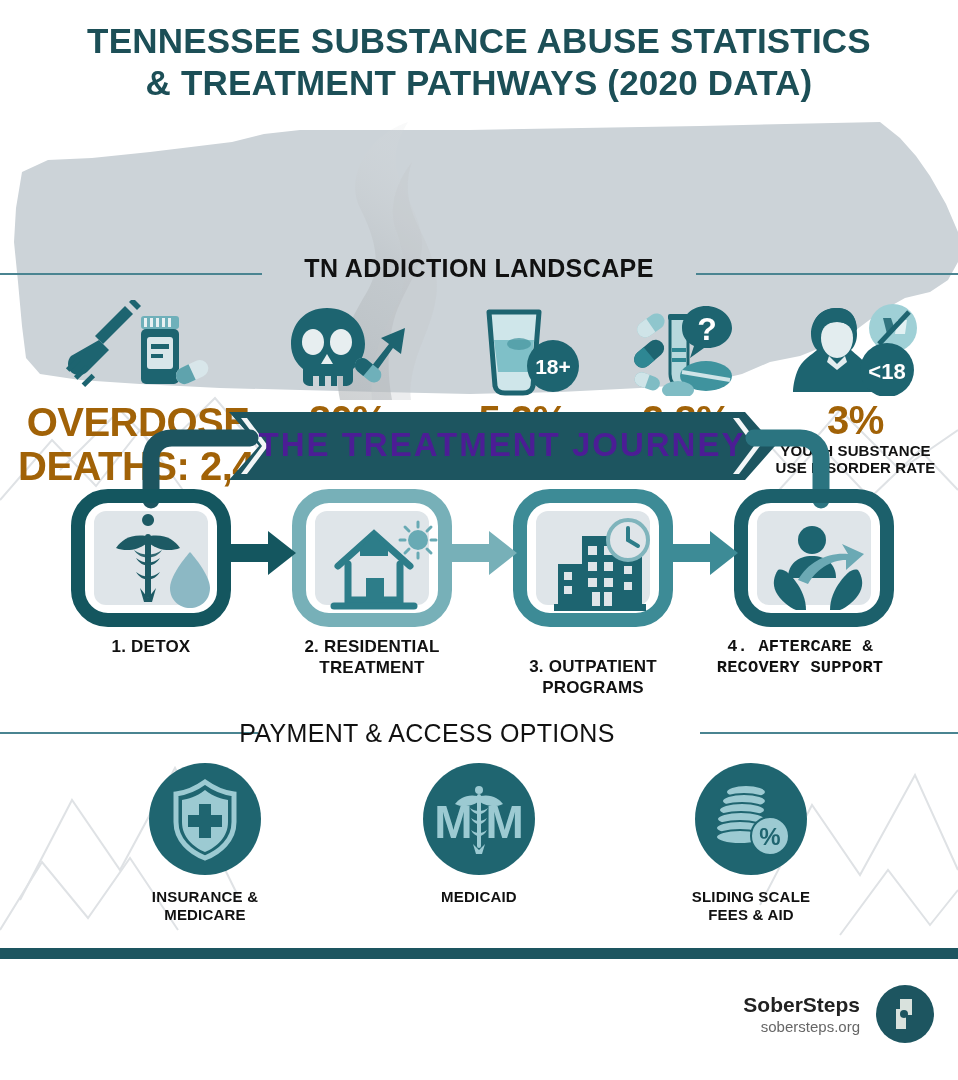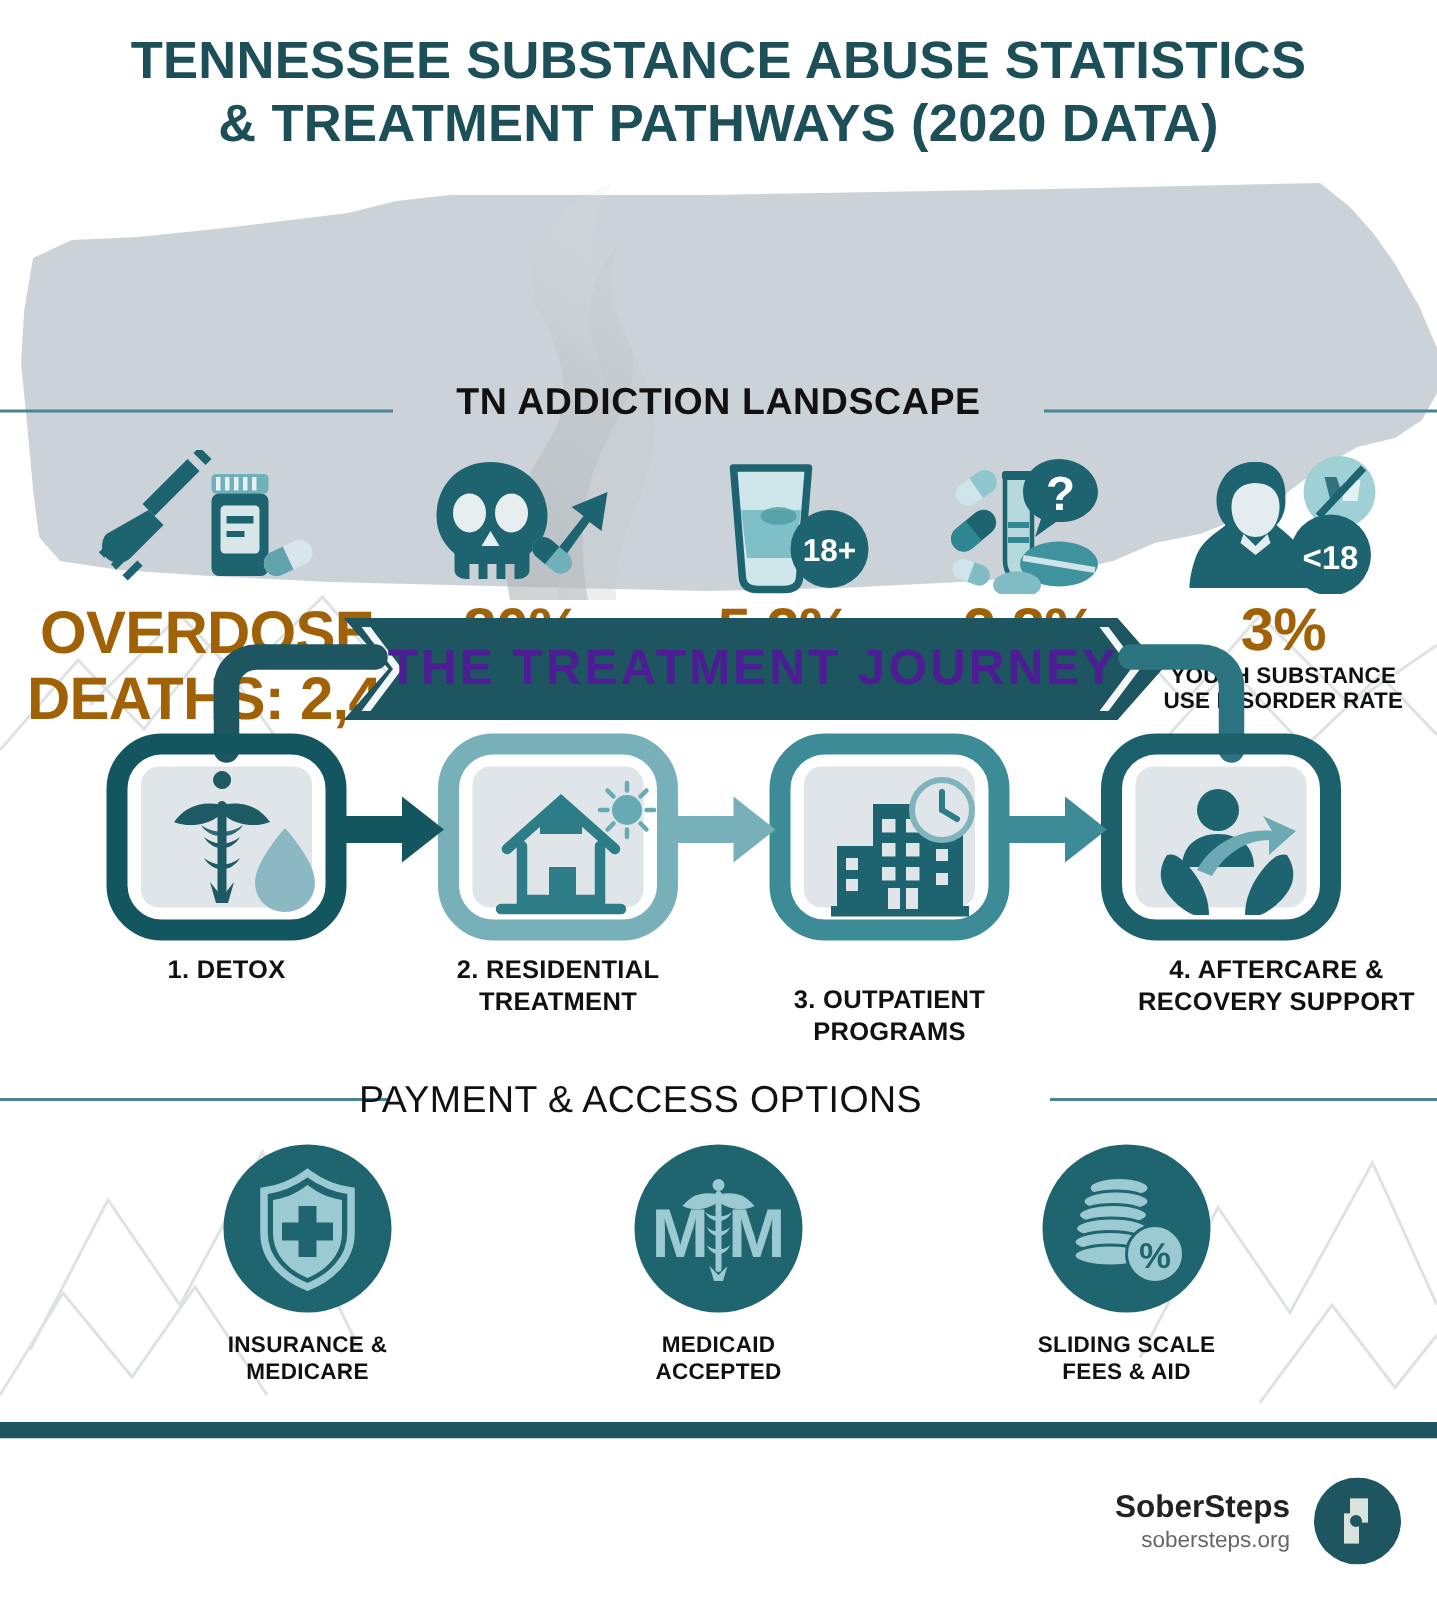--- a/index.html
+++ b/index.html
@@ -383,21 +383,21 @@
     <div>1. DETOX</div>
   </div>
   <div class="step-label" style="left:292px; top:636px; width:160px;">
     <div>2. RESIDENTIAL</div>
     <div>TREATMENT</div>
   </div>
   <div class="step-label" style="left:513px; top:656px; width:160px;">
     <div>3. OUTPATIENT</div>
     <div>PROGRAMS</div>
   </div>
-  <div class="step-label" style="left:756px; top:636px; width:190px;">
+  <div class="step-label" style="left:705px; top:636px; width:190px;font-family:Liberation Mono, monospace;">
     <div>4. AFTERCARE &amp;</div>
     <div>RECOVERY SUPPORT</div>
   </div>
 
   <div class="pay-rule">
     <div class="rule-line rule-left" style="width:258px;"></div>
     <div class="rule-line rule-right" style="width:258px;"></div>
   </div>
   <div class="pay-head">PAYMENT &amp; ACCESS OPTIONS</div>
 
@@ -429,21 +429,20 @@
             <path d="M58,36 C46,34 40,38 35,44 C43,48 52,46 58,42 Z"></path>
             <path d="M60,36 C72,34 78,38 83,44 C75,48 66,46 60,42 Z"></path>
             <path d="M50,48 C55,52 63,52 68,48 C64,56 54,56 50,48 Z"></path>
             <path d="M51,58 C56,62 62,62 67,58 C63,66 55,66 51,58 Z"></path>
             <path d="M51,70 C56,74 62,74 67,70 C63,78 55,78 51,70 Z"></path>
             <path d="M53,84 L59,90 L65,84 L62,94 L56,94 Z"></path>
           </g>
         </svg>
       </div>
       <div class="plabel">MEDICAID</div>
-      <div class="plabel" style="margin-top:0;">ACCEPTED</div>
     </div>
 
     <div class="pay-item" style="left:636px; top:0;">
       <div class="circle-wrap">
         <svg width="118" height="118" viewBox="0 0 118 118">
           <circle cx="59" cy="59" r="56" fill="#1f6570"></circle>
           <g fill="#9ccad2" stroke="#1f6570" stroke-width="2">
             <ellipse cx="54" cy="32" rx="20" ry="7"></ellipse>
             <ellipse cx="52" cy="41" rx="22" ry="7"></ellipse>
             <ellipse cx="50" cy="50" rx="23" ry="7"></ellipse>

